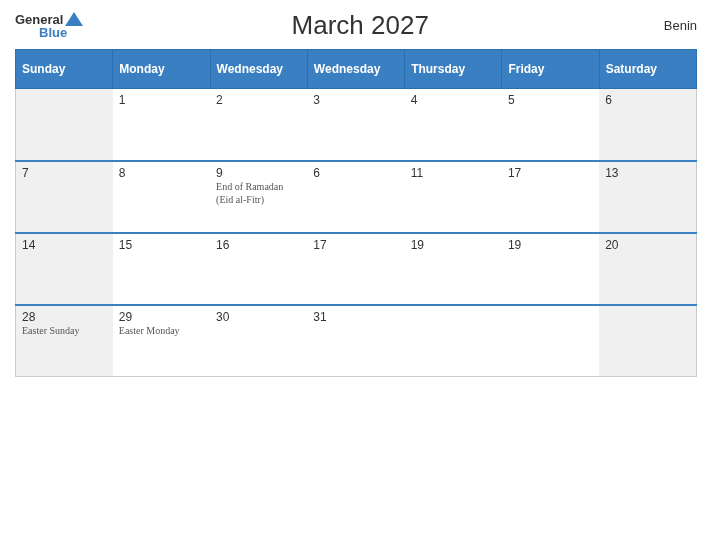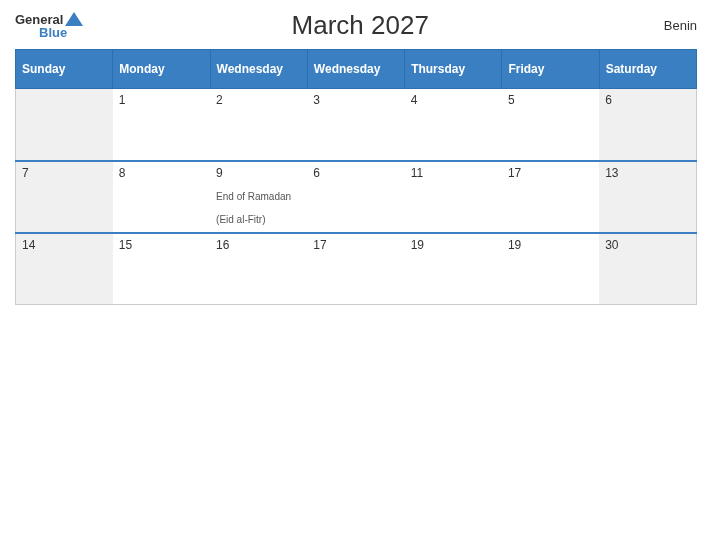--- a/index.html
+++ b/index.html
@@ -89,23 +89,24 @@
     }
     .day-number {
       font-size: 12px;
       font-weight: normal;
       color: #333;
       display: block;
     }
     .event-text {
       font-size: 10px;
       color: #555;
-      margin-top: 10px;
+      margin-top: 0;
       display: block;
       line-height: 1.3;
+      font-family: Liberation Serif, serif;
     }
     .logo-wrapper {
       display: flex;
       flex-direction: column;
       align-items: flex-start;
     }
     .logo-line1 {
       display: flex;
       align-items: center;
     }
@@ -210,18 +211,37 @@
           <td>
             <span class="day-number">17</span>
           </td>
           <td>
             <span class="day-number">19</span>
           </td>
           <td>
             <span class="day-number">19</span>
           </td>
           <td class="weekend">
+            <span class="day-number">20</span>
+          </td>
+        </tr>
+        <tr>
+          <td class="weekend">
+            <span class="day-number">28</span>
+            <span class="event-text">Easter Sunday</span>
+          </td>
+          <td>
+            <span class="day-number">29</span>
+            <span class="event-text">Easter Monday</span>
+          </td>
+          <td>
             <span class="day-number">30</span>
           </td>
+          <td>
+            <span class="day-number">31</span>
+          </td>
+          <td></td>
+          <td></td>
+          <td class="weekend"></td>
         </tr>
       </tbody>
   </table>
 </div>
 
 </body></html>

